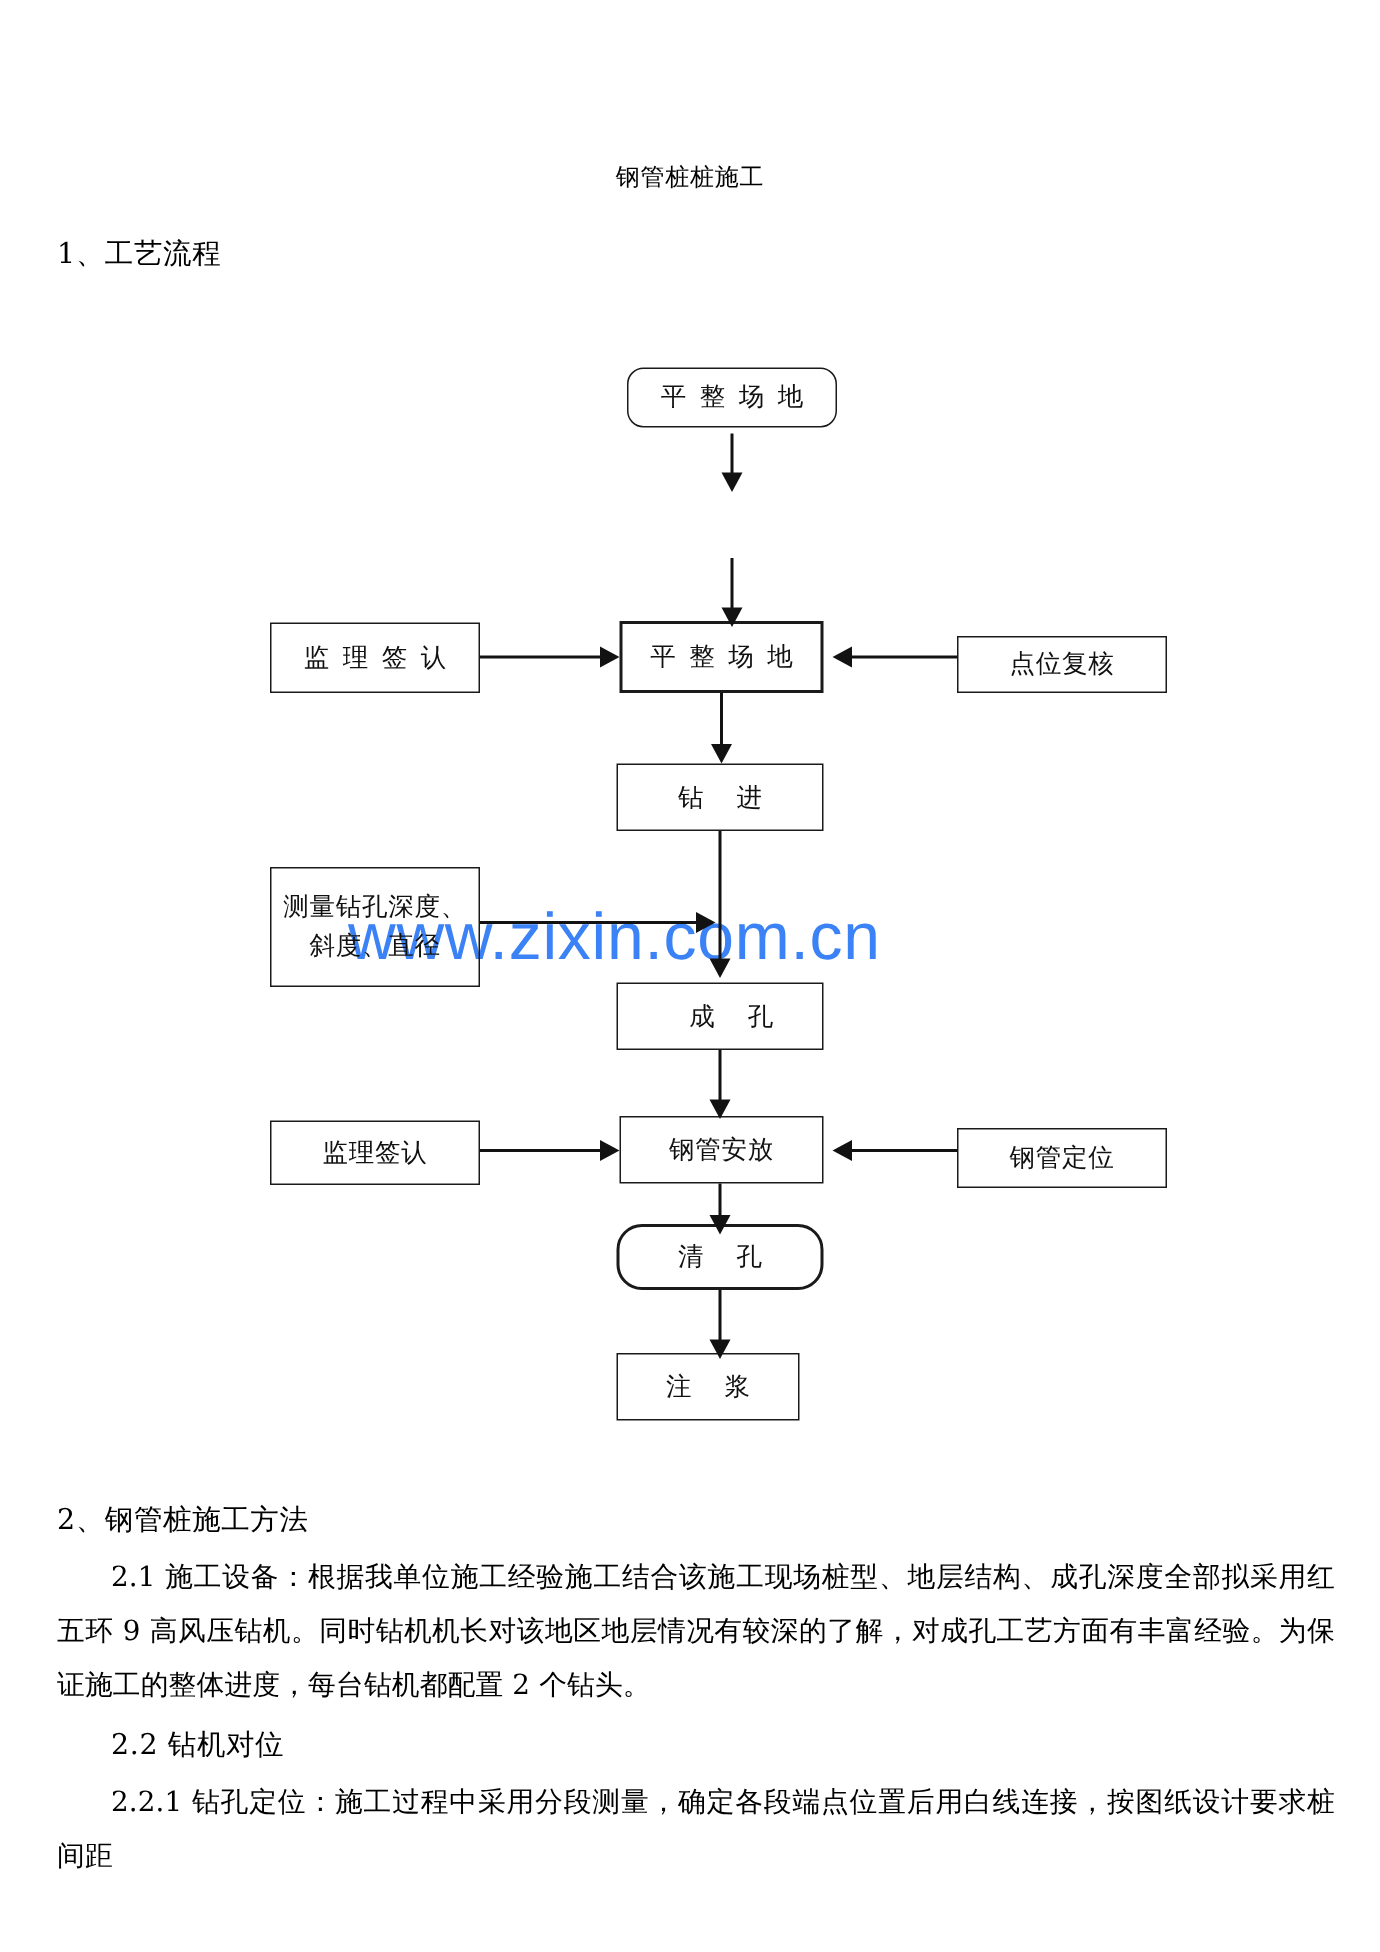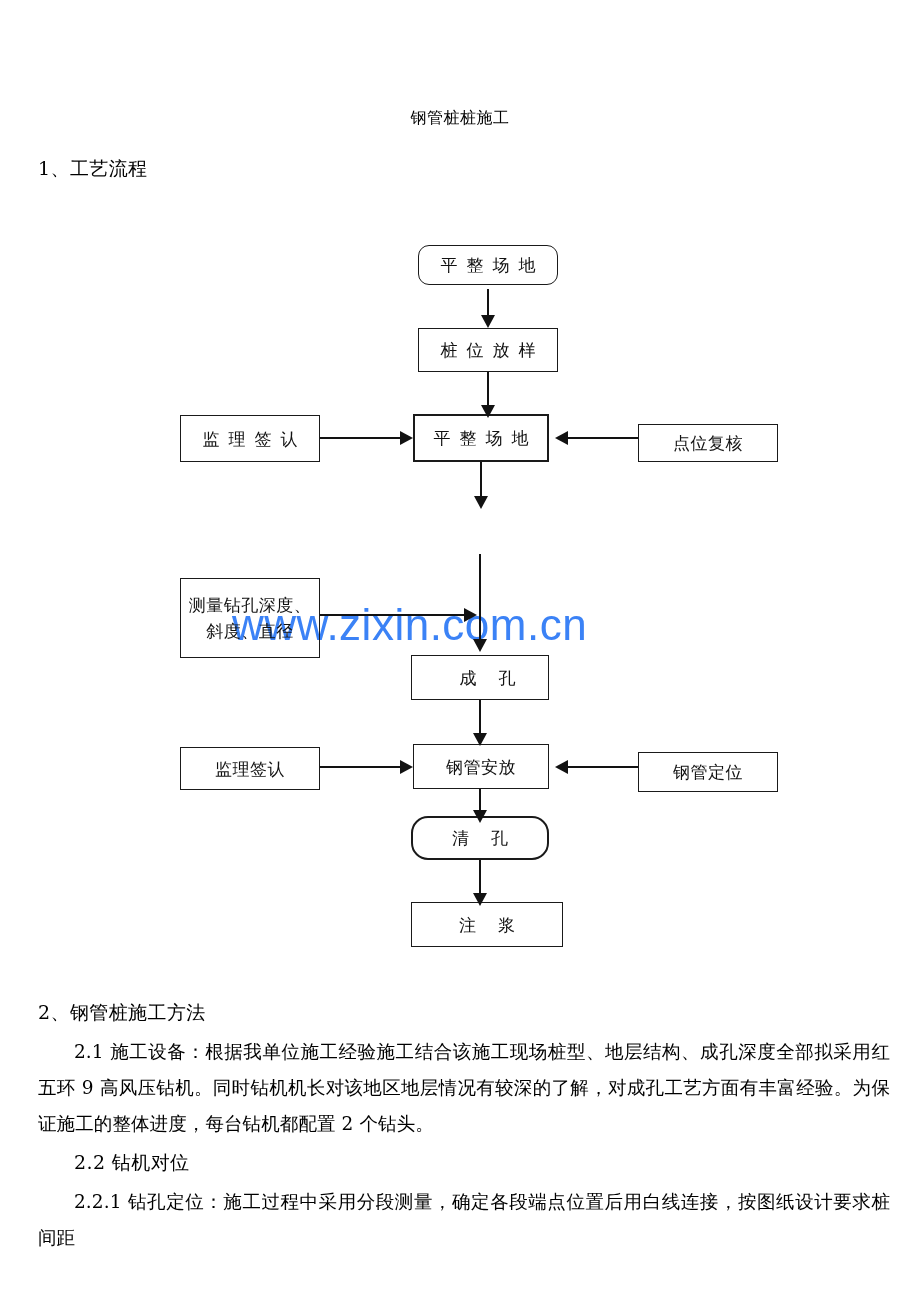--- a/index.html
+++ b/index.html
@@ -140,40 +140,40 @@
 
   <div class="heading" id="h-process">1、工艺流程</div>
 
   <div id="flow">
 
     <div class="node sp1" style="left:418px; top:245px; width:140px; height:40px;border-radius:11px;">平整场地</div>
 
     <div class="line vline" style="left:487px; top:289px; height:28px;"></div>
     <div class="arrow arrow-down" style="left:481px; top:315px;"></div>
 
-    <div class="node sp1" style="left:418px; top:328px; width:140px; height:44px;">桩位放样</div>
 
     <div class="line vline" style="left:487px; top:372px; height:38px;"></div>
     <div class="arrow arrow-down" style="left:481px; top:405px;"></div>
 
     <div class="node sp1" style="left:180px; top:415px; width:140px; height:47px;">监理签认</div>
 
     <div class="line hline" style="left:320px; top:437px; width:82px;"></div>
     <div class="arrow arrow-right" style="left:400px; top:431px;"></div>
 
     <div class="node sp1 thick" style="left:413px; top:414px; width:136px; height:48px;">平整场地</div>
 
     <div class="node plain" style="left:638px; top:424px; width:140px; height:38px;">点位复核</div>
 
     <div class="line hline" style="left:568px; top:437px; width:70px;"></div>
     <div class="arrow arrow-left" style="left:555px; top:431px;"></div>
 
     <div class="line vline" style="left:480px; top:462px; height:38px;"></div>
     <div class="arrow arrow-down" style="left:474px; top:496px;"></div>
 
+    <div class="node sp2" style="left:411px; top:509px; width:138px; height:45px;">钻进</div>
 
     <div class="line vline" style="left:479px; top:554px; height:96px;"></div>
     <div class="arrow arrow-down" style="left:473px; top:639px;"></div>
 
     <div class="node plain" style="left:180px; top:578px; width:140px; height:80px;">测量钻孔深度、
 斜度、直径</div>
 
     <div class="line hline" style="left:320px; top:614px; width:145px;"></div>
     <div class="arrow arrow-right" style="left:464px; top:608px;"></div>
 
@@ -195,21 +195,21 @@
     <div class="arrow arrow-left" style="left:555px; top:760px;"></div>
 
     <div class="line vline" style="left:479px; top:789px; height:26px;"></div>
     <div class="arrow arrow-down" style="left:473px; top:810px;"></div>
 
     <div class="node sp2 thick" style="left:411px; top:816px; width:138px; height:44px;border-radius:17px;">清孔</div>
 
     <div class="line vline" style="left:479px; top:860px; height:38px;"></div>
     <div class="arrow arrow-down" style="left:473px; top:893px;"></div>
 
-    <div class="node sp2" style="left:411px; top:902px; width:152px; height:45px;">注浆</div>
+    <div class="node sp2" style="left:411px; top:902px; width:122px; height:45px;">注浆</div>
 
   </div>
 
   <div class="heading" id="h-method">2、钢管桩施工方法</div>
 
   <div class="para" id="p-equipment">
     <span class="indent">2.1 施工设备：根据我单位施工经验施工结合该施工现场桩型、地层结构、成孔深度全部拟采用红五环 9 高风压钻机。同时钻机机长对该地区地层情况有较深的了解，对成孔工艺方面有丰富经验。为保证施工的整体进度，每台钻机都配置 2 个钻头。</span>
   </div>
 
   <div class="heading" id="h-alignment">2.2 钻机对位</div>

